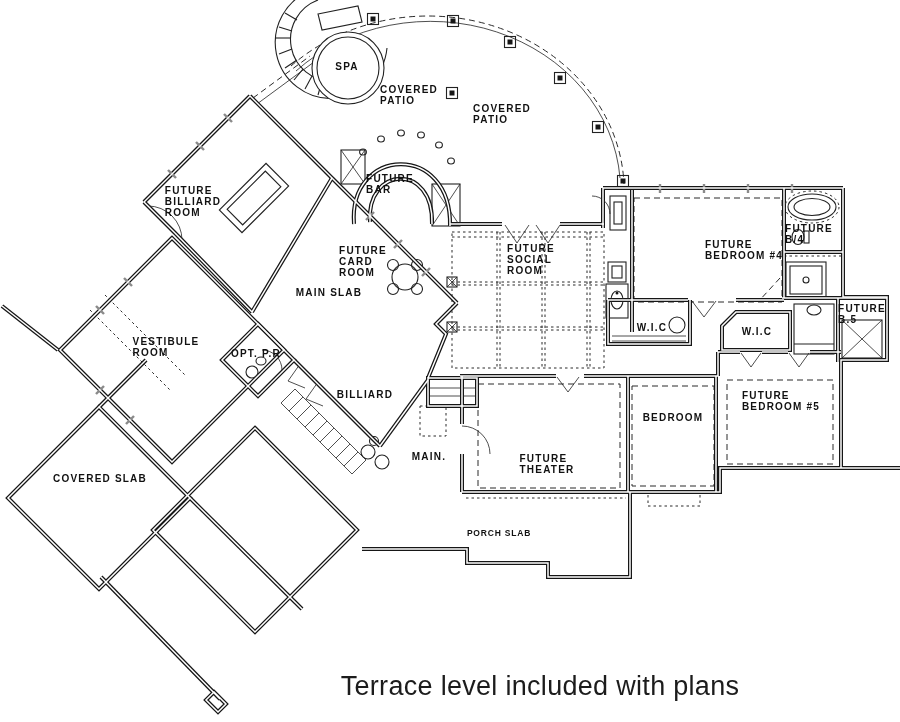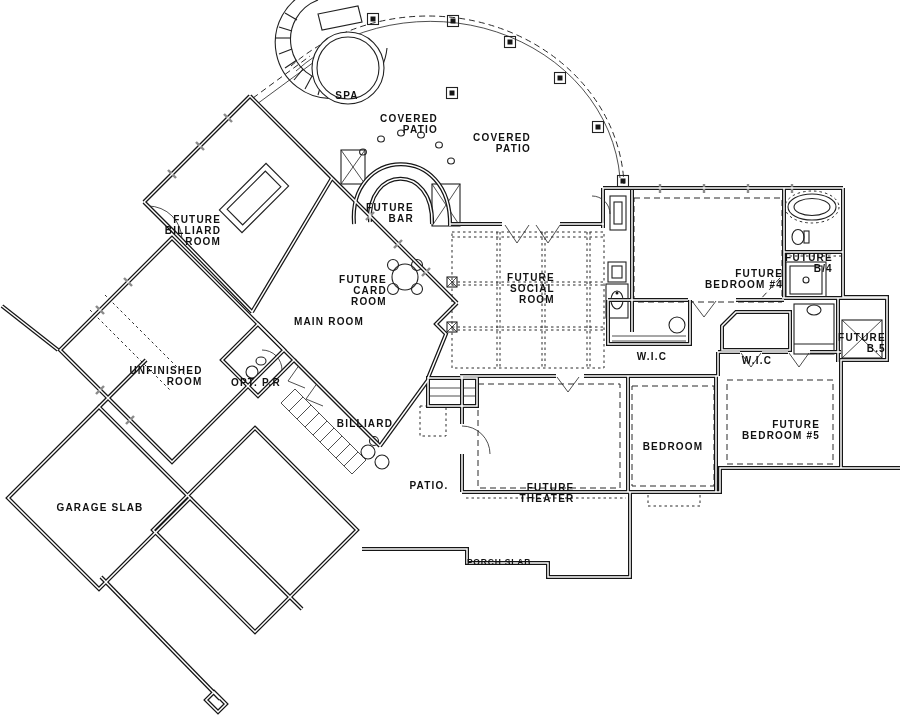--- a/index.html
+++ b/index.html
@@ -1,21 +1,21 @@
 <!DOCTYPE html>
 <html><head>
 <meta charset="utf-8">
 <style>
   html,body{margin:0;padding:0;background:#fff;}
   .plan{position:relative;width:900px;height:722px;background:#fff;overflow:hidden;
         font-family:"Liberation Sans",sans-serif;}
   .plan svg{position:absolute;left:0;top:0;}
   .plan-label{position:absolute;transform:translate(-50%,-50%);white-space:pre-line;
-      text-align:right;font-weight:bold;font-size:10px;line-height:11px;
-      letter-spacing:1.2px;color:#111;margin-top:29px;}
+      text-align:left;font-weight:bold;font-size:10px;line-height:11px;
+      letter-spacing:1.2px;color:#111;}
   .plan-label.sm{font-size:8.5px;line-height:9.5px;letter-spacing:.8px;}
   .caption{position:absolute;transform:translate(-50%,-50%);font-size:27px;
       color:#1c1c1c;white-space:nowrap;letter-spacing:.3px;}
   
   #walls{stroke:#161616;stroke-width:4;fill:none;stroke-linejoin:miter;}
   #walls-inner{stroke:#ffffff;stroke-width:1.5;fill:none;}
   .thin{stroke:#222;stroke-width:1.1;fill:none;}
   .thin2{stroke:#222;stroke-width:.8;fill:none;}
   .dash{stroke:#2a2a2a;stroke-width:1;fill:none;stroke-dasharray:6 4;}
   .dashf{stroke:#2a2a2a;stroke-width:1;fill:none;stroke-dasharray:2.5 3;}
@@ -342,38 +342,39 @@
   <div class="plan-label" style="left:502px;top:114px">COVERED
 PATIO</div>
   <div class="plan-label" style="left:390px;top:184px">FUTURE
 BAR</div>
   <div class="plan-label" style="left:193px;top:201px">FUTURE
 BILLIARD
 ROOM</div>
   <div class="plan-label" style="left:363px;top:261px">FUTURE
 CARD
 ROOM</div>
-  <div class="plan-label" style="left:329px;top:292px">MAIN ROOM</div>
+  <div class="plan-label" style="left:329px;top:292px">MAIN SLAB</div>
   <div class="plan-label" style="left:531px;top:259px">FUTURE
 SOCIAL
 ROOM</div>
   <div class="plan-label" style="left:744px;top:250px">FUTURE
 BEDROOM #4</div>
   <div class="plan-label" style="left:809px;top:234px">FUTURE
 B/4</div>
   <div class="plan-label" style="left:652px;top:327px">W.I.C</div>
   <div class="plan-label" style="left:757px;top:331px">W.I.C</div>
   <div class="plan-label" style="left:862px;top:314px">FUTURE
 B.5</div>
   <div class="plan-label" style="left:781px;top:401px">FUTURE
 BEDROOM #5</div>
   <div class="plan-label" style="left:673px;top:417px">BEDROOM</div>
-  <div class="plan-label" style="left:166px;top:347px">UNFINISHED
+  <div class="plan-label" style="left:166px;top:347px">VESTIBULE
 ROOM</div>
   <div class="plan-label" style="left:256px;top:353px">OPT. P.R</div>
   <div class="plan-label" style="left:365px;top:394px">BILLIARD</div>
-  <div class="plan-label" style="left:429px;top:456px">PATIO.</div>
+  <div class="plan-label" style="left:429px;top:456px">MAIN.</div>
   <div class="plan-label" style="left:547px;top:464px">FUTURE
 THEATER</div>
-  <div class="plan-label" style="left:100px;top:478px">GARAGE SLAB</div>
+  <div class="plan-label" style="left:100px;top:478px">COVERED SLAB</div>
   <div class="plan-label sm" style="left:499px;top:534px">PORCH SLAB</div>
 
+  <div class="caption" style="left:540px;top:686px">Terrace level included with plans</div>
 </div>
 
 </body></html>

